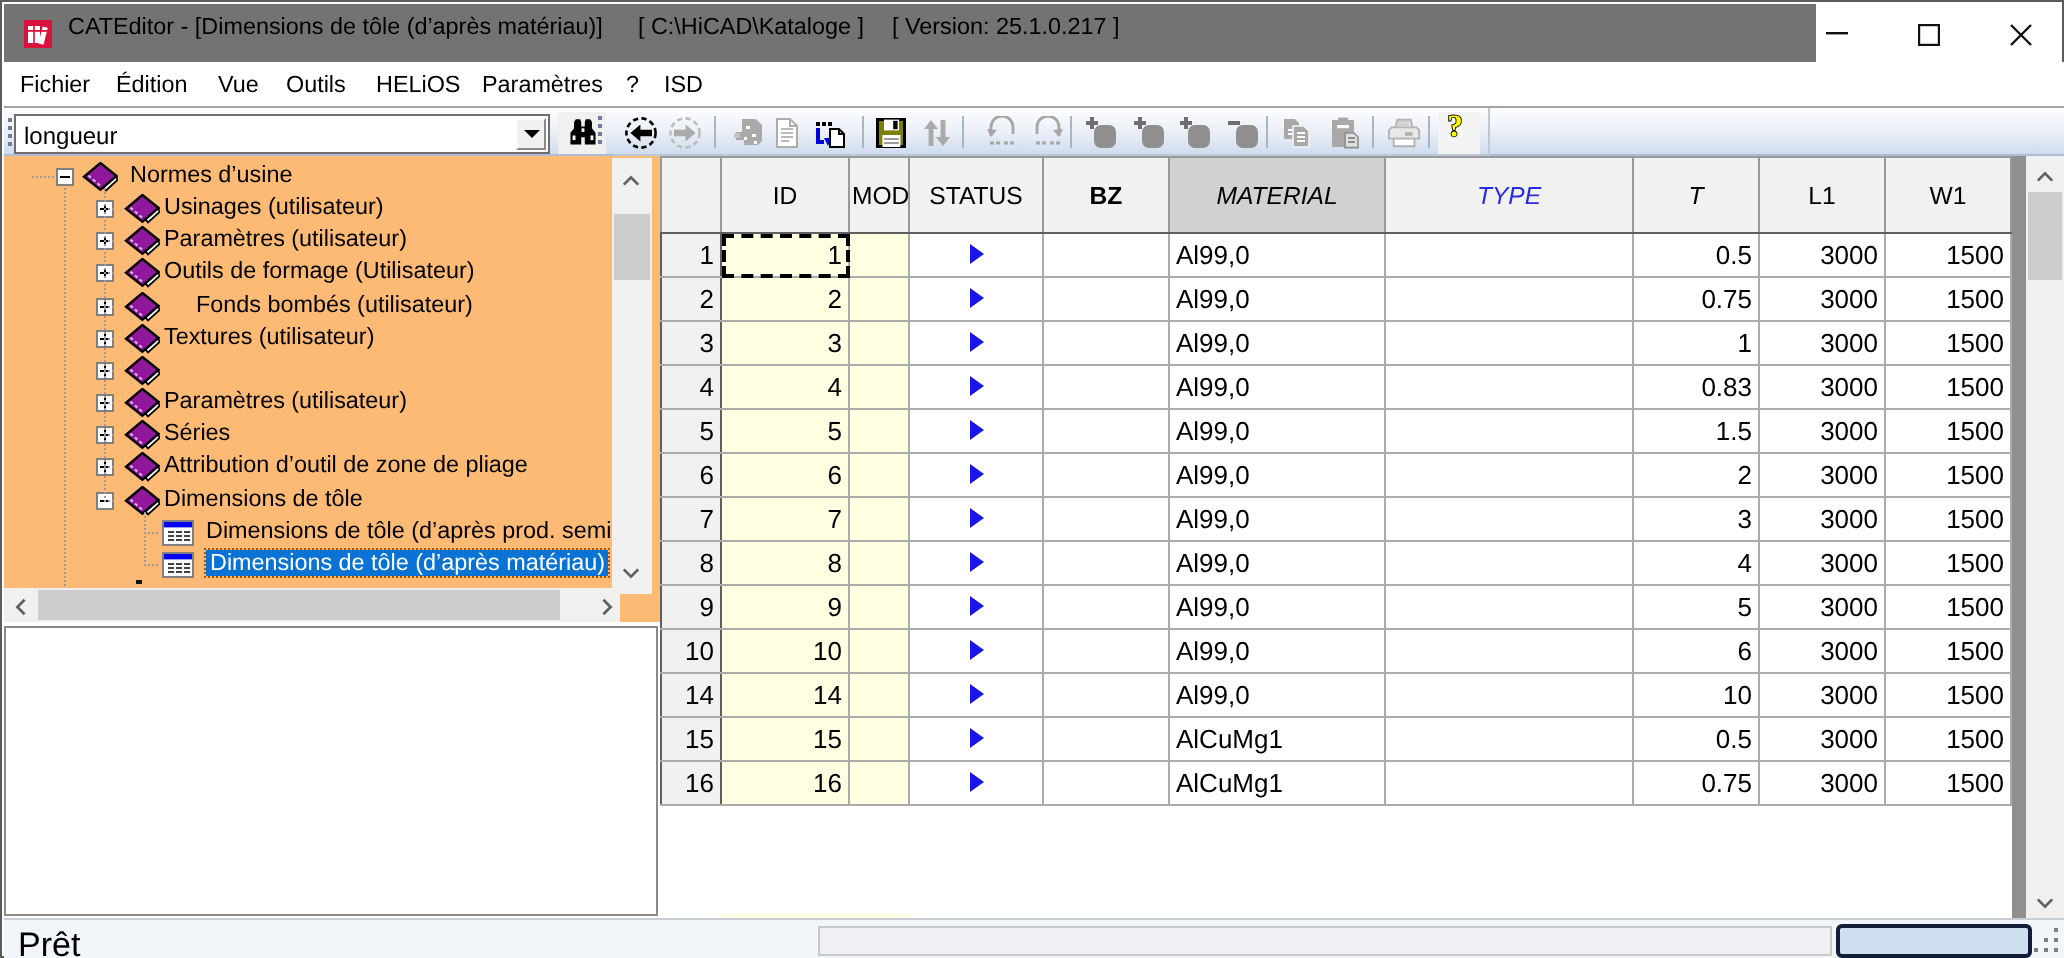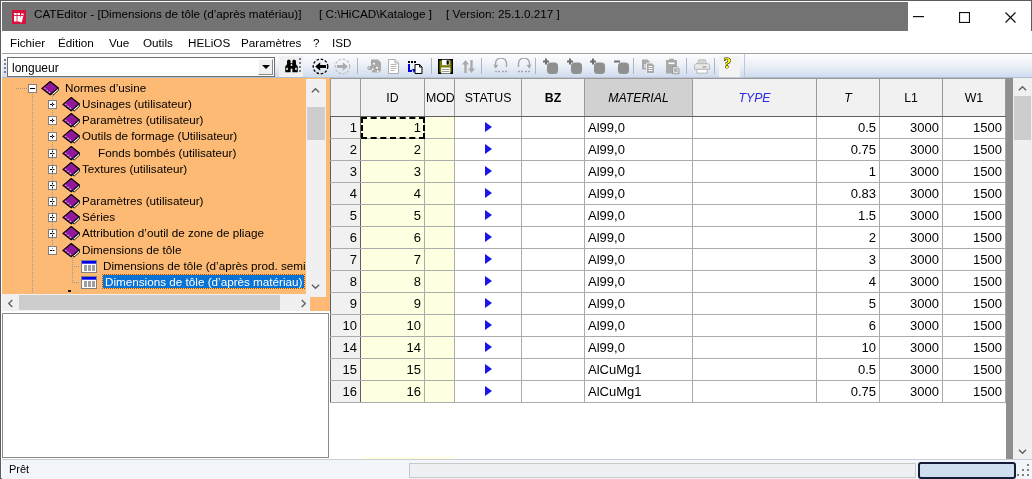--- a/index.html
+++ b/index.html
@@ -46,21 +46,21 @@
 #grid th{padding:0 1px}
 #grid th{height:38px;background:#f1f1f1;border-color:#999;border-bottom:1px solid #5f5f5f;font-size:12.3px}
 #grid td{height:22px}
 #grid td.rh{background:#f1f1f1;text-align:right;border-right:1px solid #5f5f5f;border-left:1px solid #5f5f5f}
 #grid .yel{background:#ffffe2}
 #grid .num{text-align:right}
 #grid .ctr{text-align:center}
 #gridstrip{position:absolute;left:1005px;top:77px;width:7px;height:381px;background:#8f8f8f}
 #vsb2{position:absolute;left:1012px;top:77px;width:19px;height:381px;background:#f0f0f0}
 
-#status{position:absolute;left:1px;top:458px;width:1030px;height:20px;background:#f2f5fa;border-top:1px solid #c9cdd4;font-size:11px}
+#status{position:absolute;left:1px;top:458px;width:1030px;height:20px;background:#f2f5fa;border-top:1px solid #c9cdd4;font-size:17px}
 .tri{width:0;height:0;border-top:5px solid transparent;border-bottom:5px solid transparent;border-left:7px solid #1b15e8;display:inline-block}
 svg{display:block}
 </style></head>
 <body>
 <div id="win">
   <div id="titlebar">
     <svg class="abs" style="left:10px;top:8px" width="14" height="14" viewBox="0 0 14 14">
       <rect width="14" height="14" fill="#d8123c"></rect>
       <rect x="2" y="3" width="2.6" height="8.5" fill="#fff"></rect>
       <rect x="5.4" y="3" width="2.6" height="8.5" fill="#fff"></rect>

